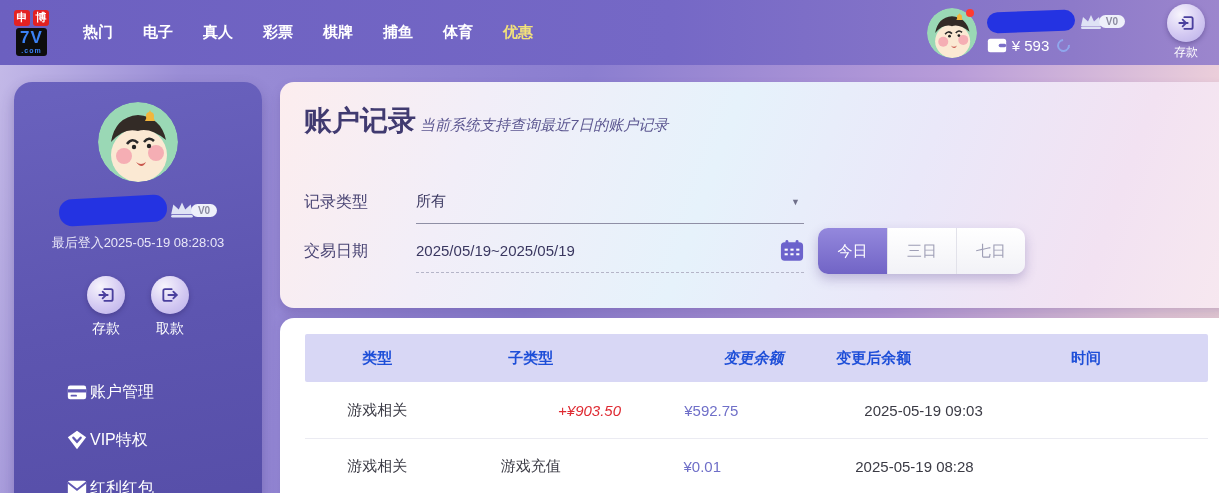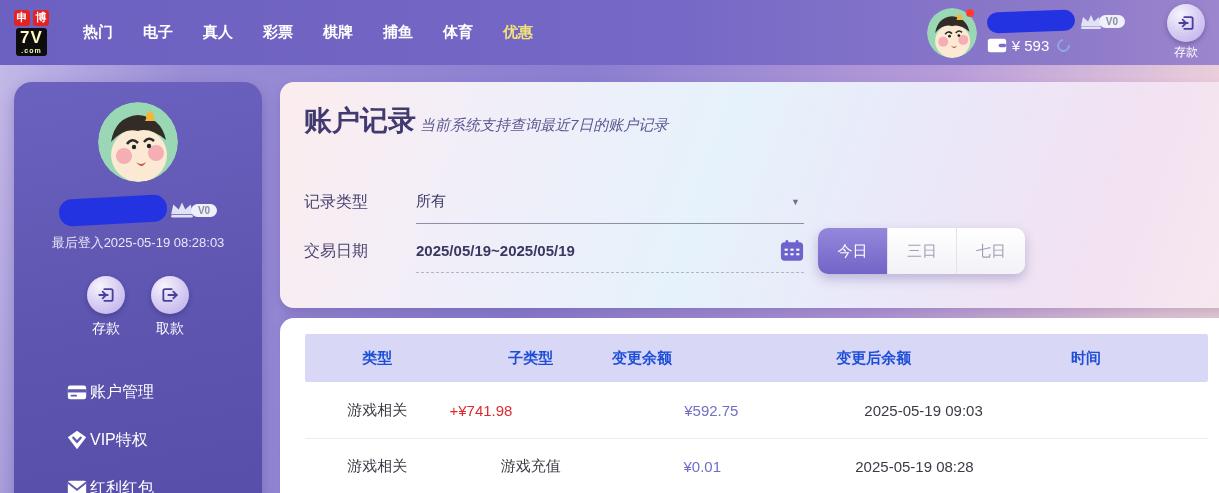--- a/index.html
+++ b/index.html
@@ -13,21 +13,21 @@
   
   .topbar{
     position:absolute; top:0; left:0; width:100%; height:65px;
     background:linear-gradient(90deg,#6c60c0 0%,#7568c6 55%,#8d7ac9 88%,#9c86cd 100%);
     display:flex; align-items:center; padding:0 14px;
   }
   .logo{ display:flex; flex-direction:column; align-items:center; gap:2px; margin-right:18px; cursor:pointer;}
   .logo-seals{ display:flex; gap:3px; }
   .seal{ width:16px; height:16px; background:#e32222; color:#fff; border-radius:3px;
          font-size:11px; font-weight:700; display:flex; align-items:center; justify-content:center; }
-  .logo-main{ background:#0d0d0d; color:#fef9c3; border-radius:3px; padding:1px 4px 2px; text-align:center; line-height:1; }
+  .logo-main{ background:#0d0d0d; color:#3b82f6; border-radius:3px; padding:1px 4px 2px; text-align:center; line-height:1; }
   .logo-name{ font-size:17px; font-weight:700; letter-spacing:1px; }
   .logo-tld{ font-size:7px; font-weight:700; letter-spacing:1px; margin-top:1px; }
   .nav-menu{ display:flex; gap:30px; margin-left:16px; }
   .nav-item{ color:#fff; font-size:15px; font-weight:700; cursor:pointer; white-space:nowrap; }
 
   .user-cluster{ margin-left:auto; display:flex; align-items:center; }
   .avatar-wrap{ position:relative; width:50px; height:50px; margin-right:10px; cursor:pointer;}
   .avatar-wrap svg{ width:50px; height:50px; border-radius:50%; display:block; }
   .red-dot{ position:absolute; top:1px; right:3px; width:8px; height:8px; background:#ff3b30; border-radius:50%; }
   .user-info{ display:flex; flex-direction:column; gap:5px; }
@@ -78,21 +78,21 @@
   .title-row{ display:flex; align-items:baseline; gap:4px; }
   .page-title{ font-size:28px; font-weight:700; color:#403a70; }
   .page-subtitle{ font-size:15px; color:#5b5690;font-style:italic; }
   .filters{ margin-top:40px; width:500px; }
   .filter-row{ display:flex; align-items:stretch; height:44px; }
   .filter-row + .filter-row{ margin-top:5px; }
   .filter-label{ width:112px; font-size:16px; color:#4a4574; display:flex; align-items:center; }
   .filter-field{ flex:1; position:relative; display:flex; align-items:center;
                  font-size:15px; color:#3a3760; cursor:pointer; }
   .field-solid{ border-bottom:1px solid #8f8fa5; }
-  .field-dashed{ border-bottom:1px dashed #b5b5c8;font-weight:bold; }
+  .field-dashed{ border-bottom:1px dashed #b5b5c8; }
   .dd-arrow{ position:absolute; right:4px; font-size:9px; color:#70708a; }
   .cal-icon{ position:absolute; right:0; width:24px; height:23px; cursor:pointer; }
   .range-tabs{ position:absolute; left:538px; top:146px; display:flex; border-radius:10px;
                overflow:hidden; box-shadow:0 5px 12px rgba(80,60,140,.30); }
   .tab{ width:69px; height:46px; display:flex; align-items:center; justify-content:center;
         font-size:15px; cursor:pointer; background:linear-gradient(180deg,#ffffff,#f2f2f7);
         color:#9f9fb6; border-left:1px solid #e2e2ea; }
   .tab:first-child{ border-left:none; }
   .tab.active{ background:linear-gradient(180deg,#9488dd 0%,#7164c6 100%); color:#fff; }
 
@@ -101,21 +101,21 @@
     position:absolute; left:280px; top:318px; right:-14px; bottom:-20px;
     background:#ffffff; border-radius:14px; padding:16px 25px 0;
     box-shadow:0 -2px 8px rgba(90,70,140,.15);
   }
   .thead{ display:flex; align-items:center; height:48px; background:#d8d7f5; border-radius:2px;
           font-size:15px; font-weight:700; color:#1d4ed8; }
   .trow{ display:flex; align-items:center; height:56px; font-size:15px; color:#3b3b45; }
   .trow + .trow{ border-top:1px solid #ebebf2; }
   .c1{ width:16%; text-align:center; }
   .c2{ width:18%; text-align:center; }
-  .c3{ width:19%; text-align:left; }
+  .c3{ width:19%; text-align:right;font-style:italic; }
   .c4{ width:20%; text-align:center; }
   .c5{ width:27%; text-align:center; }
   .cell-after{ color:#6f6fc8; }
 </style>
 </head>
 <body>
 
 <div class="topbar">
   <div class="logo">
     <div class="logo-seals">
@@ -326,21 +326,21 @@
 <div class="panel-table">
   <div class="thead">
     <span class="c1">类型</span>
     <span class="c2">子类型</span>
     <span class="c3">变更余额</span>
     <span class="c4">变更后余额</span>
     <span class="c5">时间</span>
   </div>
   <div class="trow">
     <span class="c1">游戏相关</span>
-    <span class="c3" style="color: rgb(223, 42, 50);">+¥741.98</span>
+    <span class="c3" style="color: rgb(223, 42, 50);">+¥903.50</span>
     <span class="c4 cell-after">¥592.75</span>
     <span class="c5">2025-05-19 09:03</span>
   </div>
   <div class="trow">
     <span class="c1">游戏相关</span>
     <span class="c2">游戏充值</span>
     <span class="c4 cell-after">¥0.01</span>
     <span class="c5">2025-05-19 08:28</span>
   </div>
 </div>

